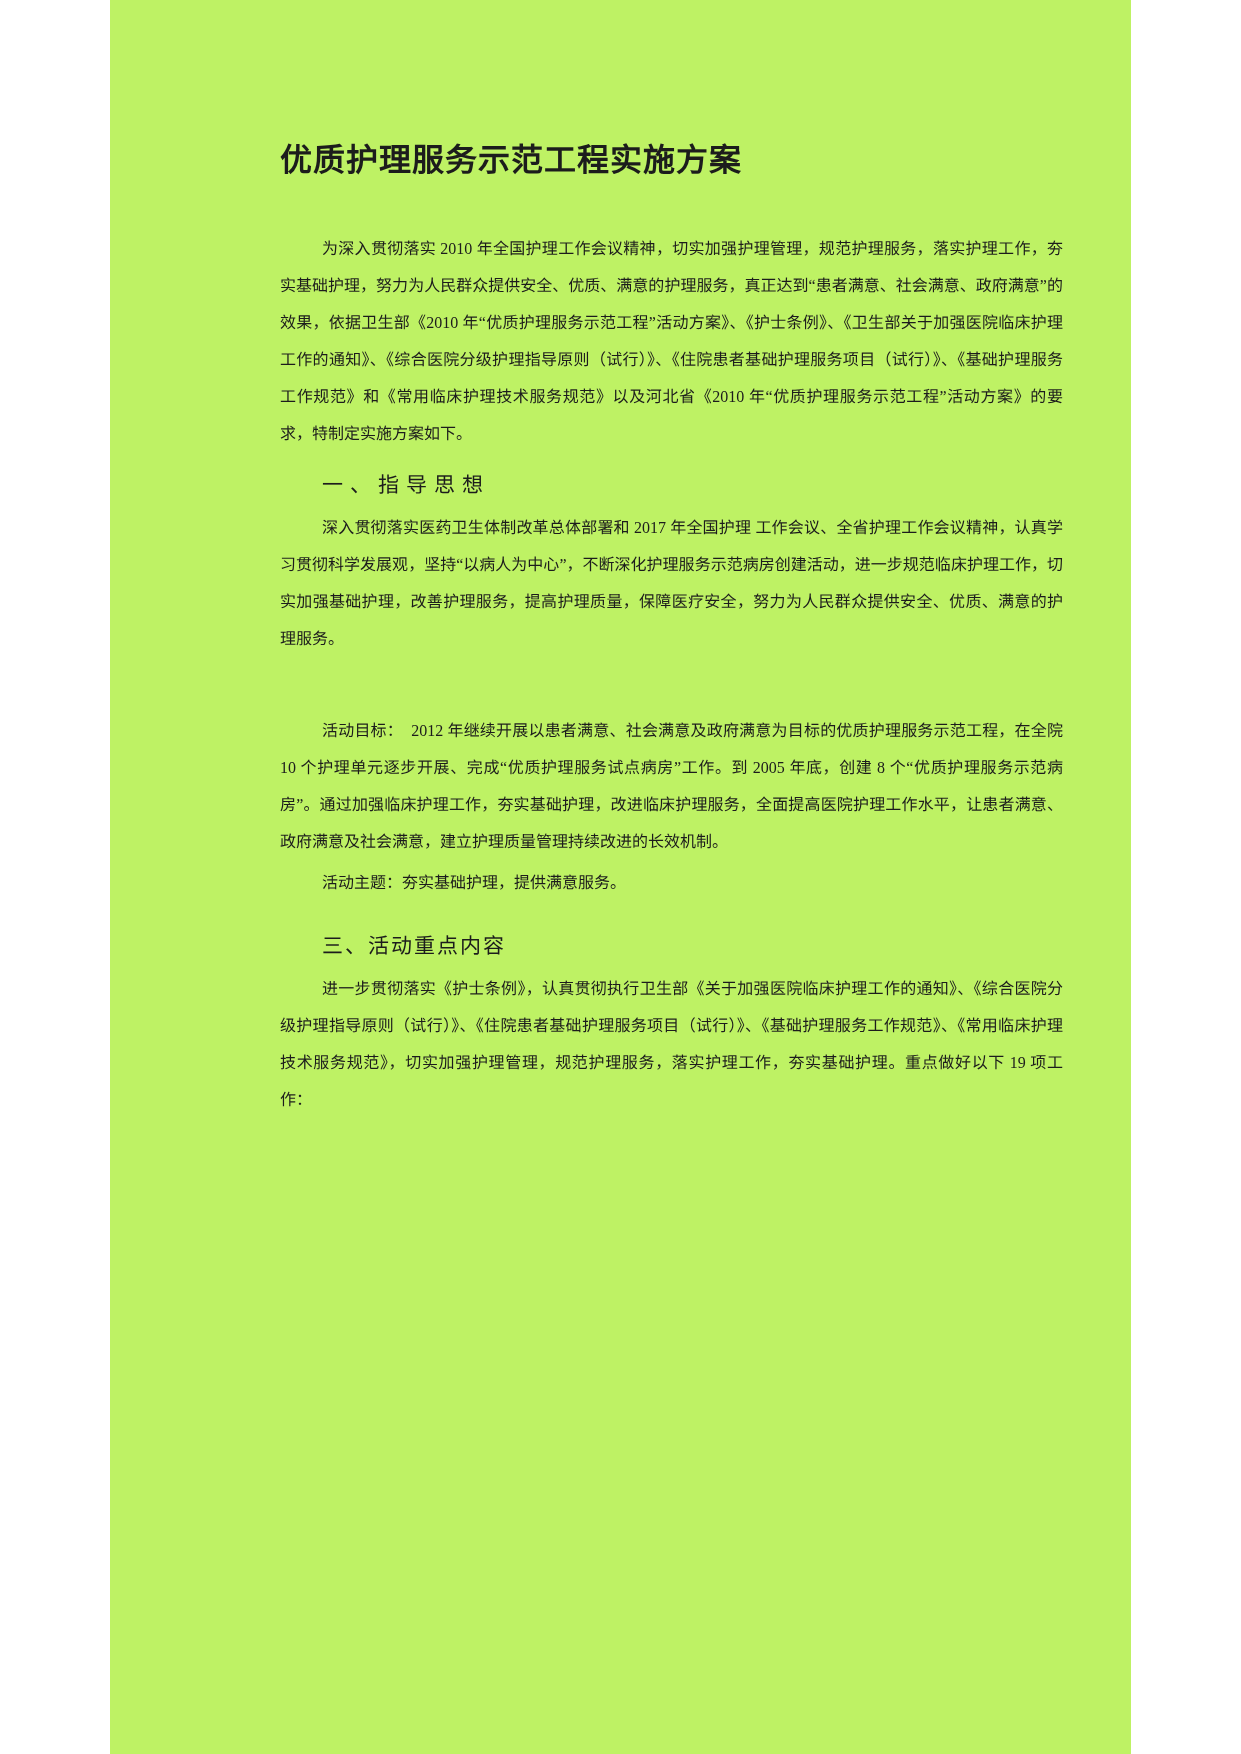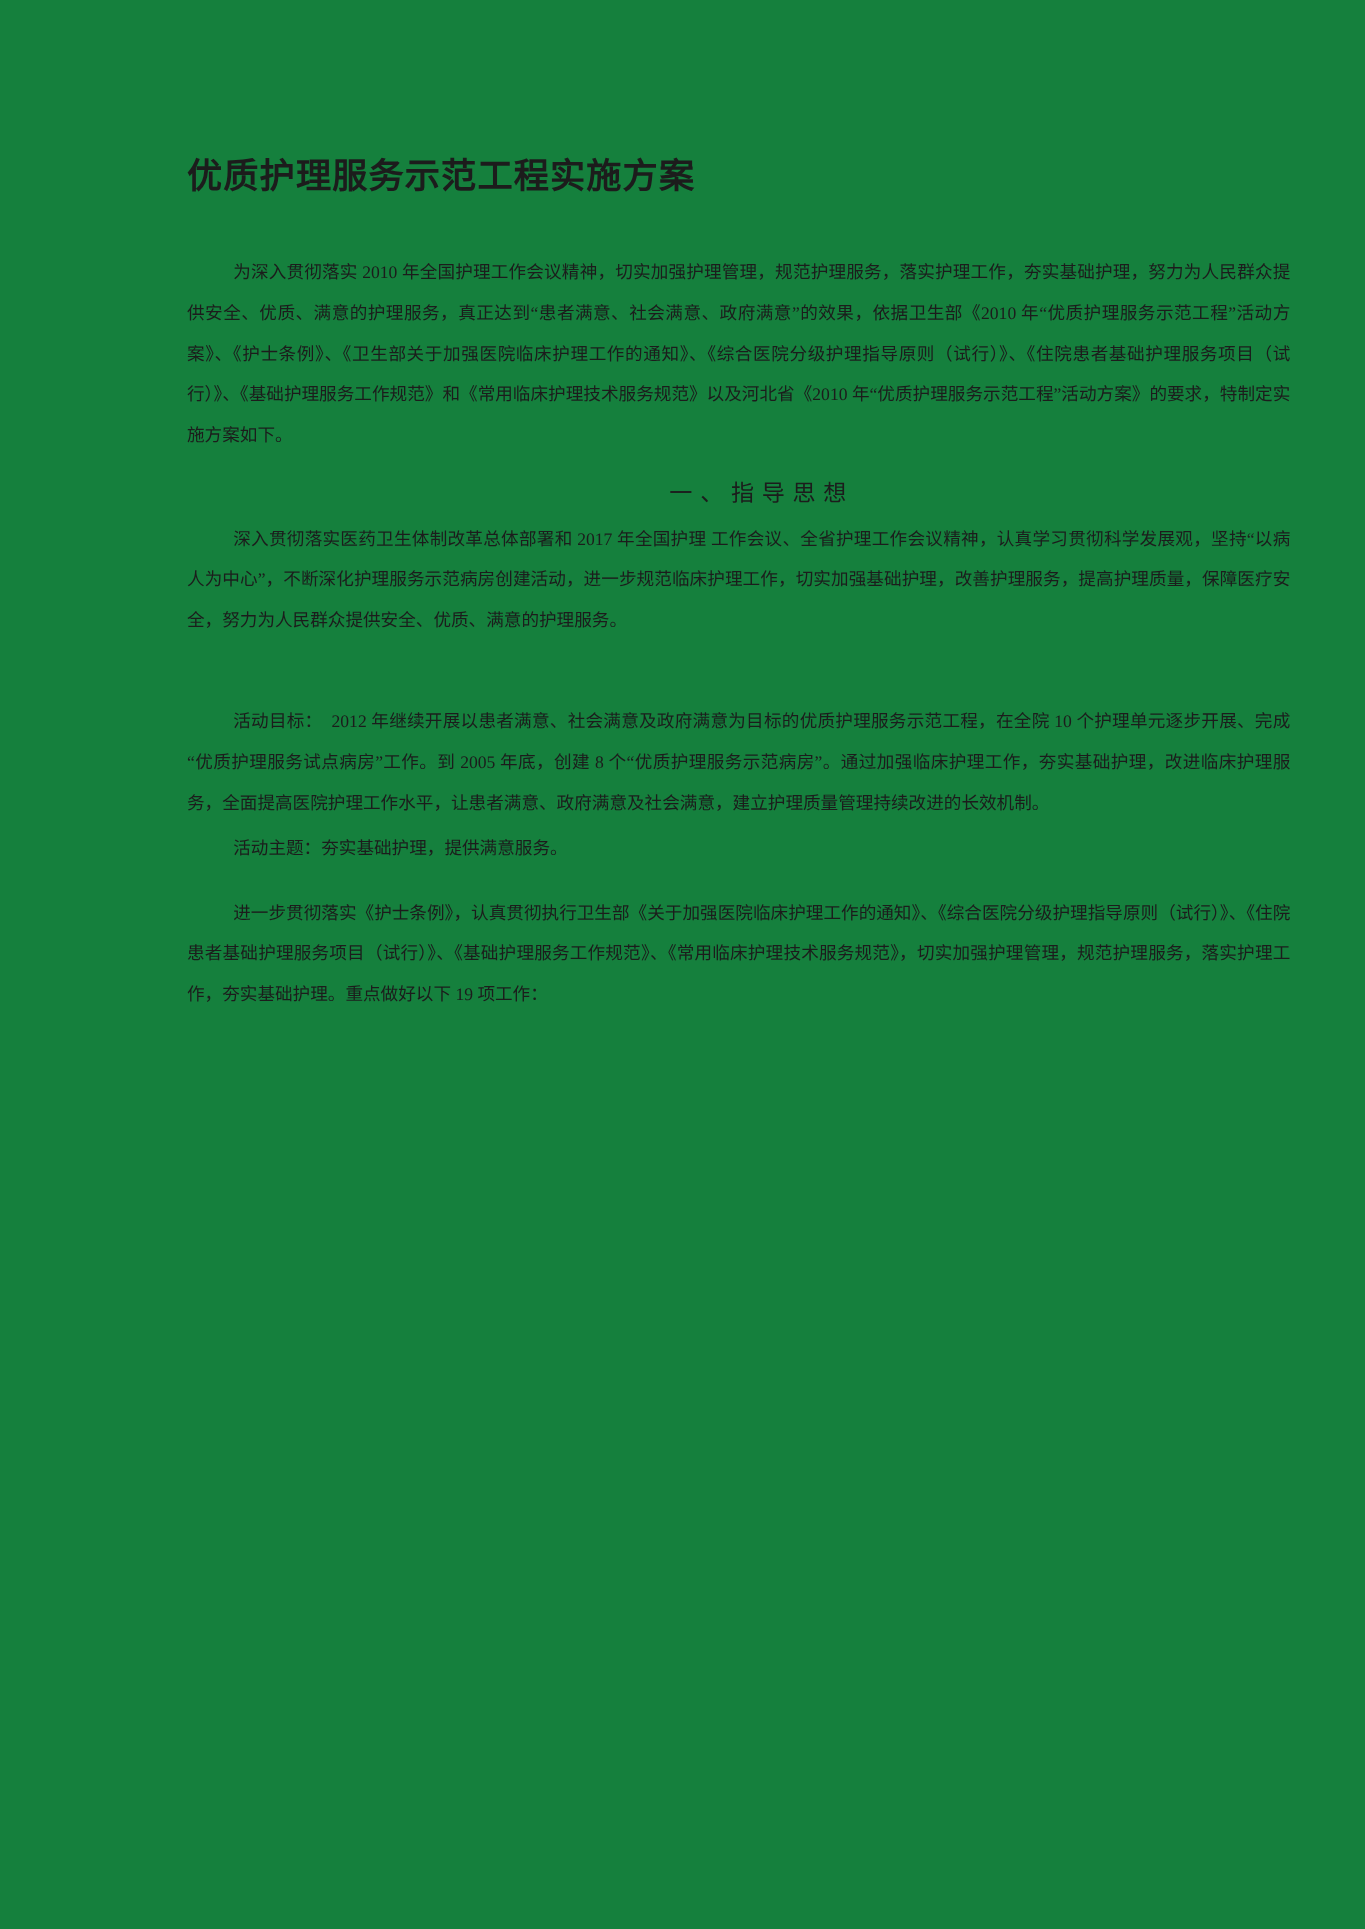--- a/index.html
+++ b/index.html
@@ -2,24 +2,24 @@
 <html lang="zh-CN"><head>
 <meta charset="utf-8">
 <style>
   html, body {
     margin: 0;
     padding: 0;
     background: #ffffff;
   }
   .page {
     position: relative;
-    width: 1241px;
+    width: 1021px;
     height: 1754px;
     margin: 0 auto;
-    background: #15803d;
+    background: #bef264;
     box-sizing: border-box;
     padding: 138px 68px 0 170px;
     font-family: "Liberation Serif", "DejaVu Serif", serif;
     color: #1c1c1c;
     overflow: hidden;
   }
   .doc-title {
     font-size: 32px;
     line-height: 44px;
     font-weight: 700;
@@ -37,21 +37,21 @@
   .first-indent { text-indent: 42px; }
   .mb-sm   { margin-bottom: 10px; }
   .mb-md   { margin-bottom: 16px; }
   .mb-lg   { margin-bottom: 22px; }
   .mb-xl   { margin-bottom: 55px; }
   .mb-xs   { margin-bottom: 4px; }
   .section-heading {
     font-size: 21px;
     line-height: 47px;
     margin: 0;
-    text-align: center;
+    text-align: left;
   }
   .sp-wide   { letter-spacing: 7px; }
   .sp-narrow { letter-spacing: 2px; }
   .indent-2em  { text-indent: 42px; }
   .indent-1em  { text-indent: 24px; }
 </style>
 </head>
 <body>
 
 <div class="page">
@@ -62,16 +62,17 @@
 
   <p class="section-heading sp-wide indent-2em mb-md">一、指导思想</p>
 
   <p class="para first-indent mb-xl">深入贯彻落实医药卫生体制改革总体部署和 2017 年全国护理 工作会议、全省护理工作会议精神，认真学习贯彻科学发展观，坚持“以病人为中心”，不断深化护理服务示范病房创建活动，进一步规范临床护理工作，切实加强基础护理，改善护理服务，提高护理质量，保障医疗安全，努力为人民群众提供安全、优质、满意的护理服务。</p>
 
 
   <p class="para first-indent mb-xs">活动目标：　2012 年继续开展以患者满意、社会满意及政府满意为目标的优质护理服务示范工程，在全院 10 个护理单元逐步开展、完成“优质护理服务试点病房”工作。到 2005 年底，创建 8 个“优质护理服务示范病房”。通过加强临床护理工作，夯实基础护理，改进临床护理服务，全面提高医院护理工作水平，让患者满意、政府满意及社会满意，建立护理质量管理持续改进的长效机制。</p>
 
   <p class="para first-indent mb-lg">活动主题：夯实基础护理，提供满意服务。</p>
 
+  <p class="section-heading sp-narrow indent-2em mb-lg">三、活动重点内容</p>
 
   <p class="para first-indent">进一步贯彻落实《护士条例》，认真贯彻执行卫生部《关于加强医院临床护理工作的通知》、《综合医院分级护理指导原则（试行）》、《住院患者基础护理服务项目（试行）》、《基础护理服务工作规范》、《常用临床护理技术服务规范》，切实加强护理管理，规范护理服务，落实护理工作，夯实基础护理。重点做好以下 19 项工作：</p>
 
 </div>
 
 </body></html>

